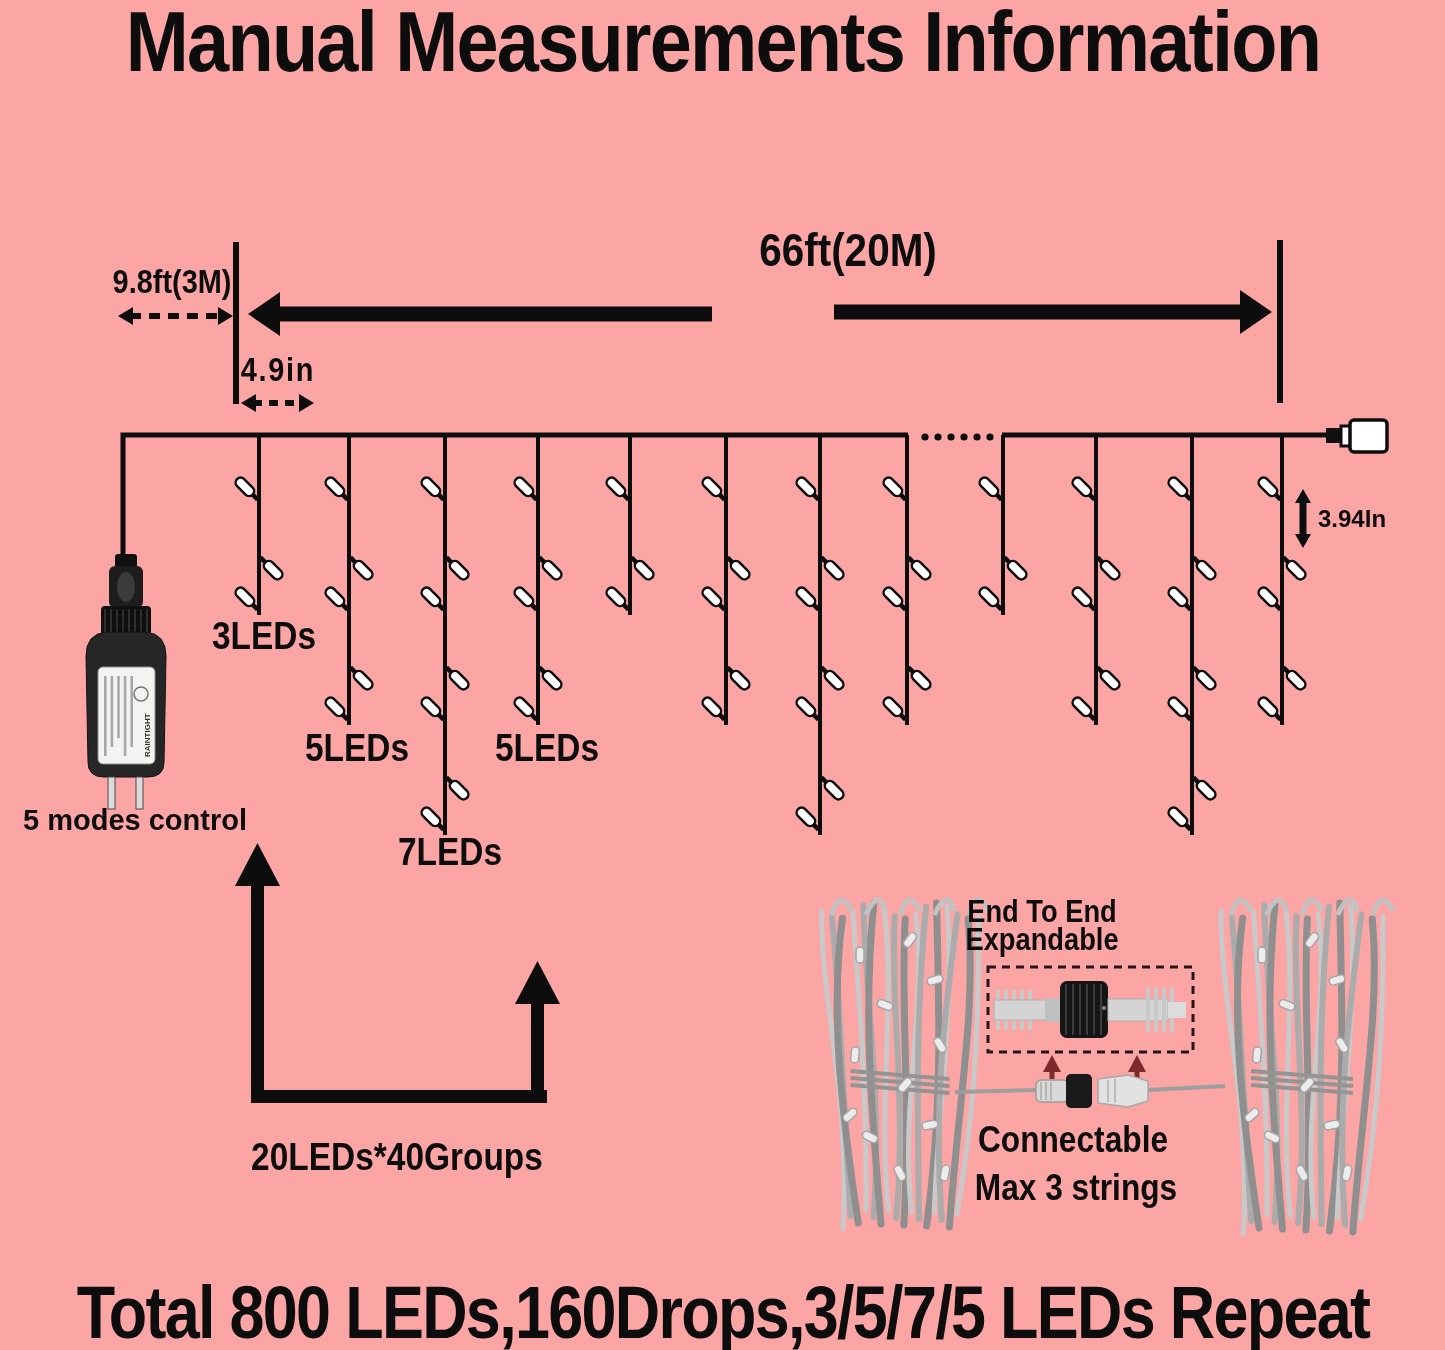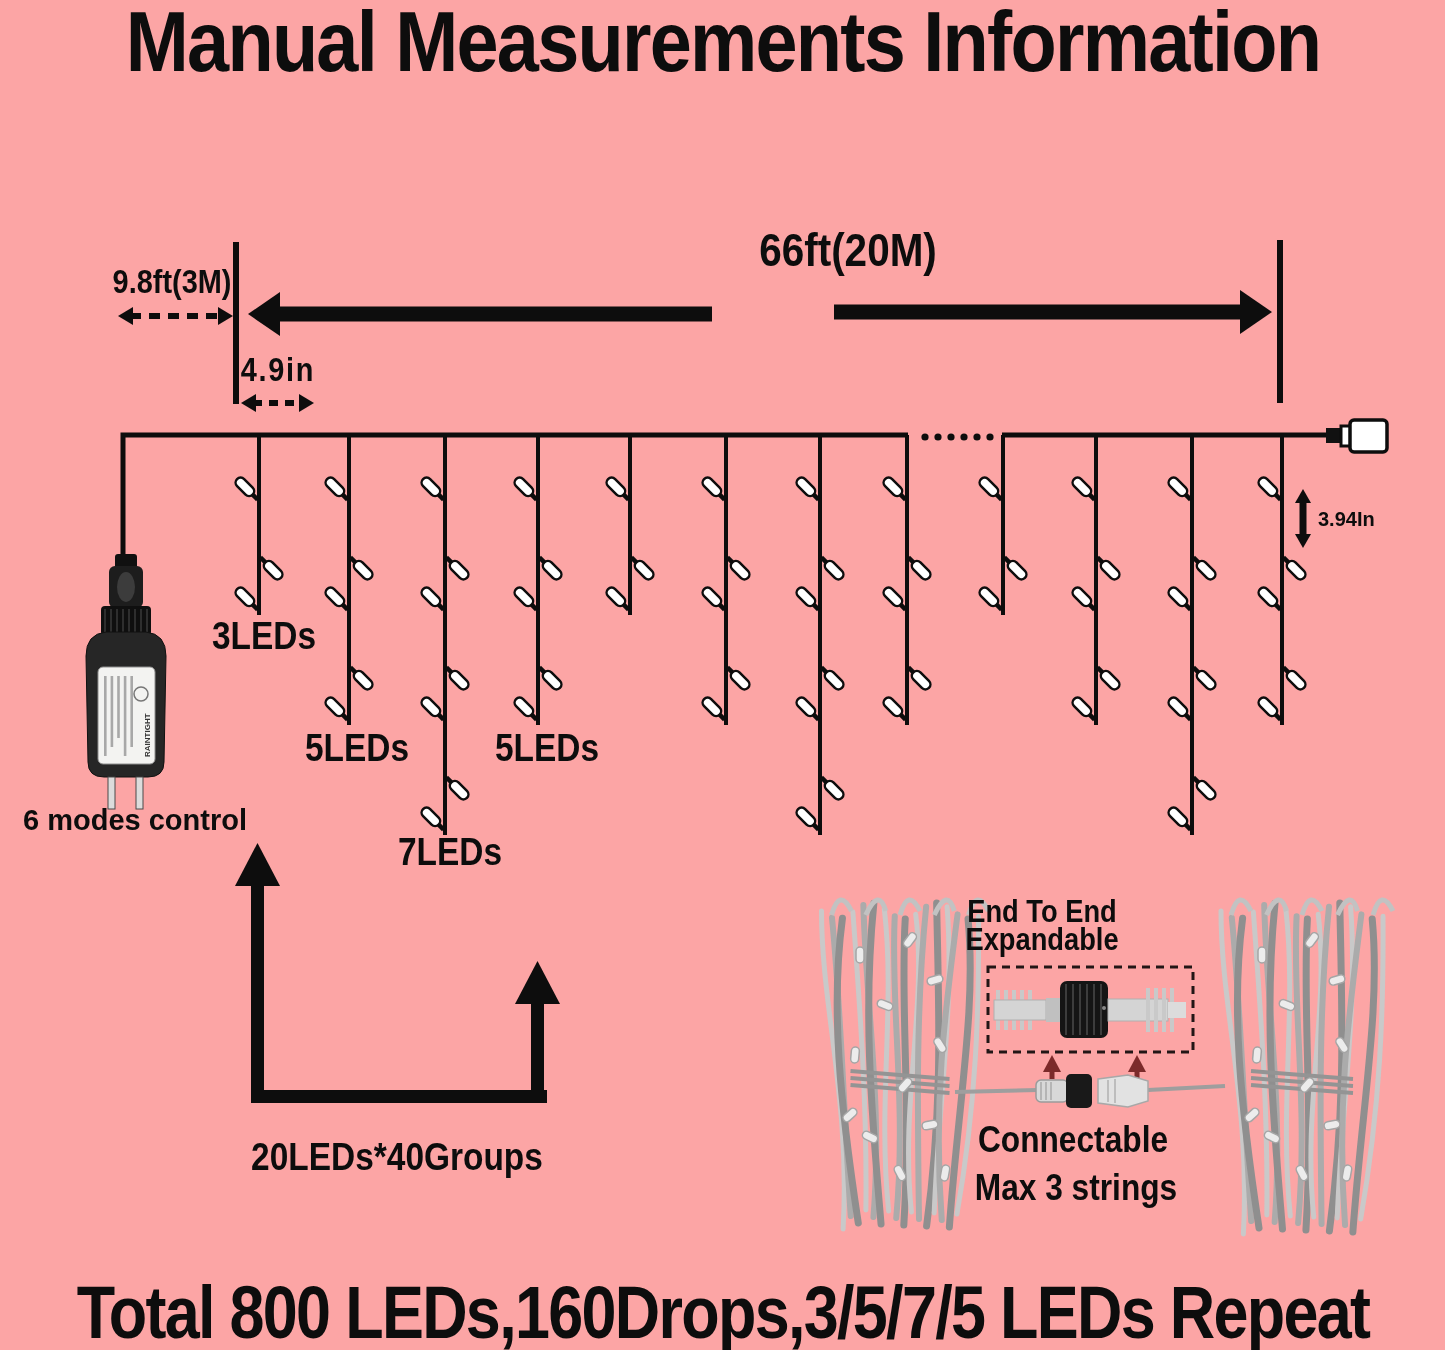--- a/index.html
+++ b/index.html
@@ -503,28 +503,28 @@
       <polygon points="1098,1079 1128,1075 1148,1081 1148,1101 1128,1107 1098,1103" fill="#e2e2e2" stroke="#a8a8a8" stroke-width="1.5"></polygon>
       <line x1="1108" y1="1080" x2="1108" y2="1102" stroke="#bdbdbd" stroke-width="2"></line>
       <line x1="1115" y1="1079" x2="1115" y2="1103" stroke="#bdbdbd" stroke-width="2"></line>
     </svg>
 
   <div class="t-title">Manual Measurements Information</div>
 
   <div class="lbl cond2" style="left:172px;top:281px;font-size:34px;">9.8ft(3M)</div>
   <div class="lbl cond2" style="left:278px;top:369px;font-size:34px;letter-spacing:2px;">4.9in</div>
   <div class="lbl cond" style="left:848px;top:250px;font-size:46px;">66ft(20M)</div>
-  <div class="lbl" style="left:1318px;top:519px;font-size:20px;transform:translate(0,-50%);">3.94In</div>
+  <div class="lbl" style="left:1318px;top:519px;font-size:24px;transform:translate(0,-50%);">3.94In</div>
 
   <div class="lbl cond" style="left:264px;top:636px;font-size:38px;">3LEDs</div>
   <div class="lbl cond" style="left:357px;top:748px;font-size:38px;">5LEDs</div>
   <div class="lbl cond" style="left:547px;top:748px;font-size:38px;">5LEDs</div>
   <div class="lbl cond" style="left:450px;top:852px;font-size:38px;">7LEDs</div>
 
-  <div class="lbl" style="left:135px;top:820px;font-size:29px;">6 modes control</div>
+  <div class="lbl" style="left:135px;top:820px;font-size:29px;">5 modes control</div>
   <div class="lbl cond" style="left:397px;top:1157px;font-size:38px;">20LEDs*40Groups</div>
 
   <div class="lbl cond" style="left:1042px;top:911px;font-size:31px;">End To End</div>
   <div class="lbl cond" style="left:1042px;top:939px;font-size:31px;">Expandable</div>
   <div class="lbl cond" style="left:1073px;top:1140px;font-size:36px;">Connectable</div>
   <div class="lbl cond" style="left:1076px;top:1188px;font-size:36px;">Max 3 strings</div>
 
   <div class="t-footer">Total 800 LEDs,160Drops,3/5/7/5 LEDs Repeat</div>
 </div>
 

